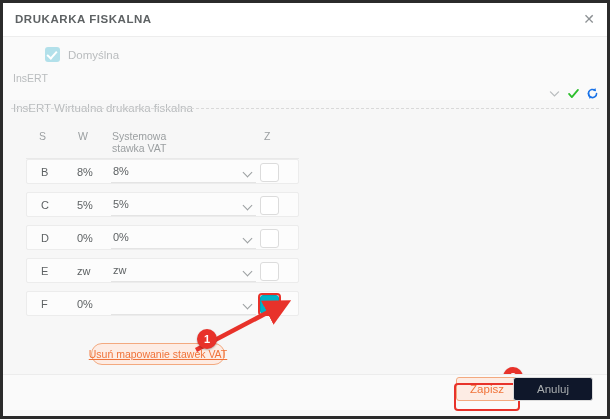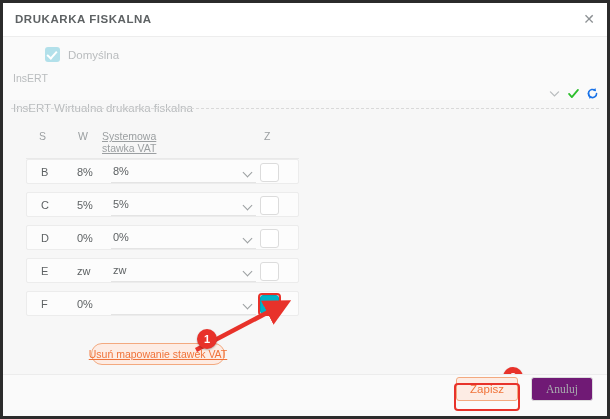--- a/index.html
+++ b/index.html
@@ -76,21 +76,21 @@
 
   
   .table-wrap { position: absolute; left: 23px; top: 125px; width: 273px; }
   .thead { position: relative; height: 31px; }
   .th {
     position: absolute; font-size: 10.5px; color: #9b9fa1;
     line-height: 12px; top: 2px;
   }
   .th.c-s { left: 13px; }
   .th.c-w { left: 52px; }
-  .th.c-sys { left: 76px; text-decoration: underline; }
+  .th.c-sys { left: 86px; }
   .th.c-z { left: 238px; }
   .thead-rule {
     position: absolute; left: 0; right: 0; top: 30px;
     height: 0; border-bottom: 1px solid #e9e9e9;
   }
 
   .trow {
     position: relative; height: 25px; margin-bottom: 8px;
     background: #fcfcfc;
     border: 1px solid #ececec;
@@ -183,22 +183,22 @@
   .btn-save {
     right: 89px; width: 62px;
     background: #fdece4; border: 1px solid #f3a97f; color: #f0733a;
   }
   .btn-save-ring {
     position: absolute; top: 8px; right: 87px;
     width: 66px; height: 28px;
     border: 2px solid #e8322a; border-radius: 4px;
   }
   .btn-cancel {
-    right: 14px; width: 62px;
-    background: #701a75; border: 1px solid #dcdcdc; color: #a9adaf; font-family: Liberation Serif, serif;
+    right: 14px; width: 80px;
+    background: #0f172a; border: 1px solid #dcdcdc; color: #a9adaf;
   }
 </style>
 </head>
 <body>
 
 <div class="screen">
 
   <div class="titlebar">
     <div class="titlebar-text">DRUKARKA FISKALNA</div>
     <div class="close-btn">✕</div>

